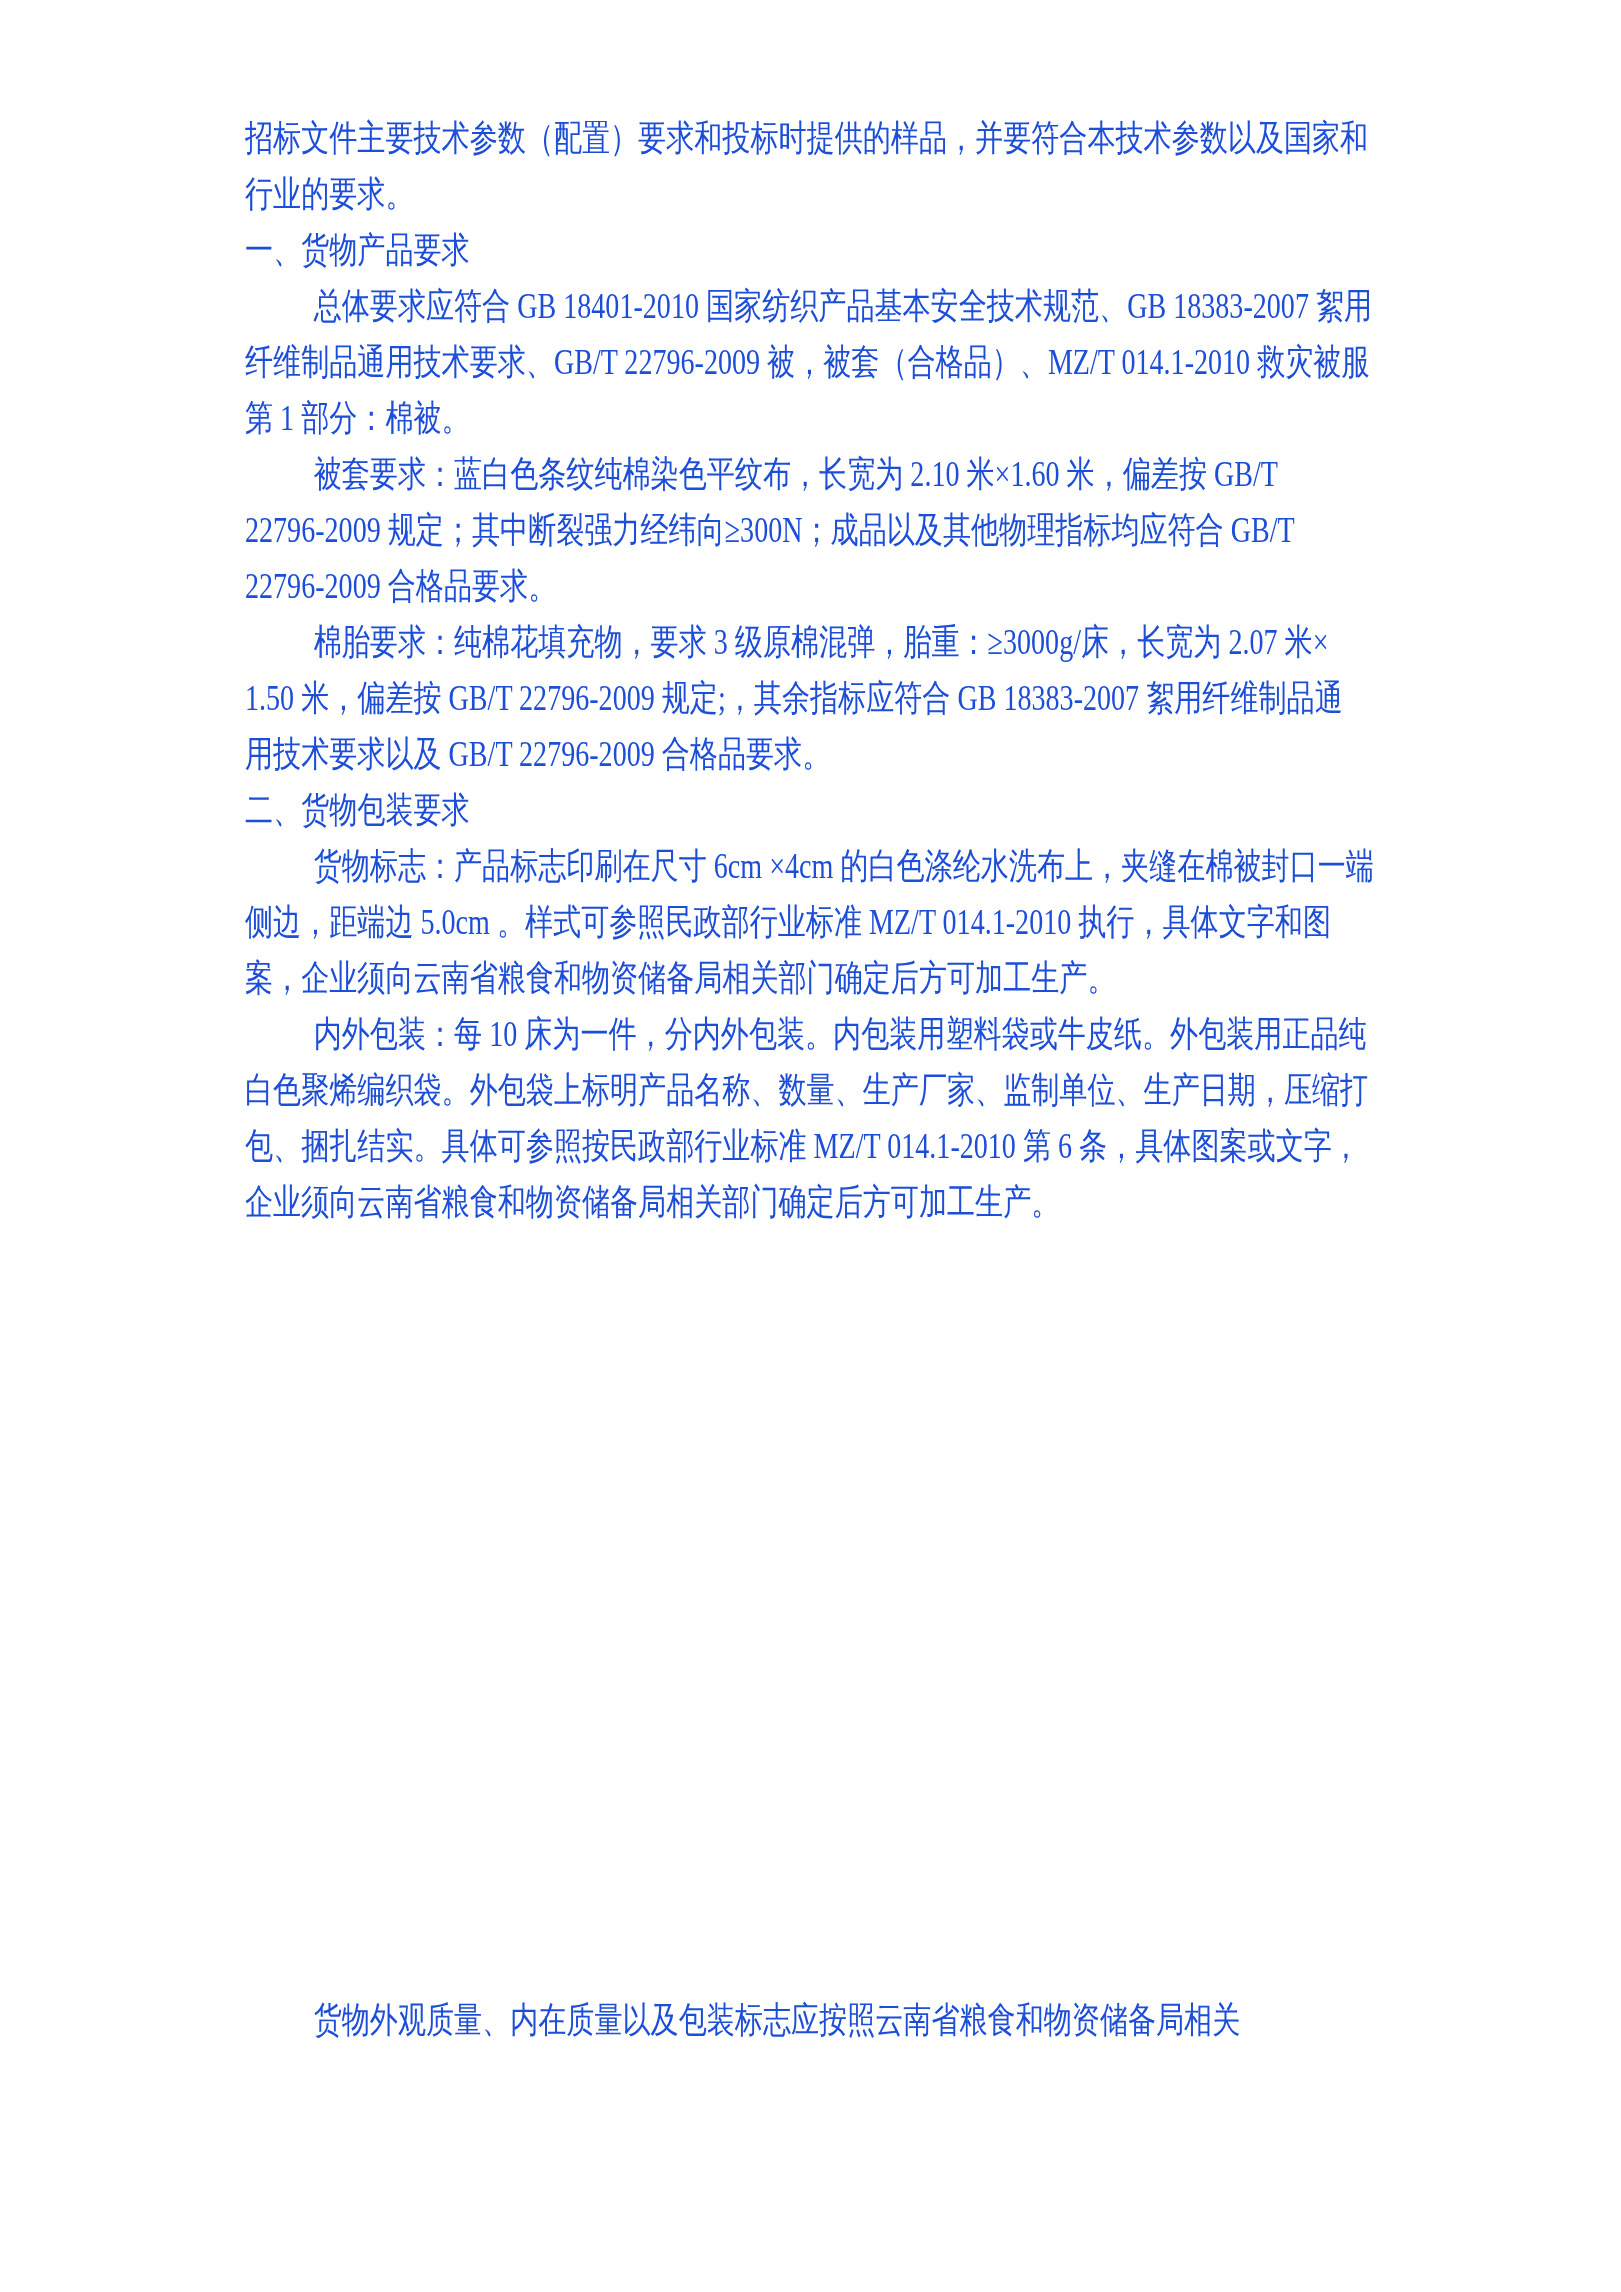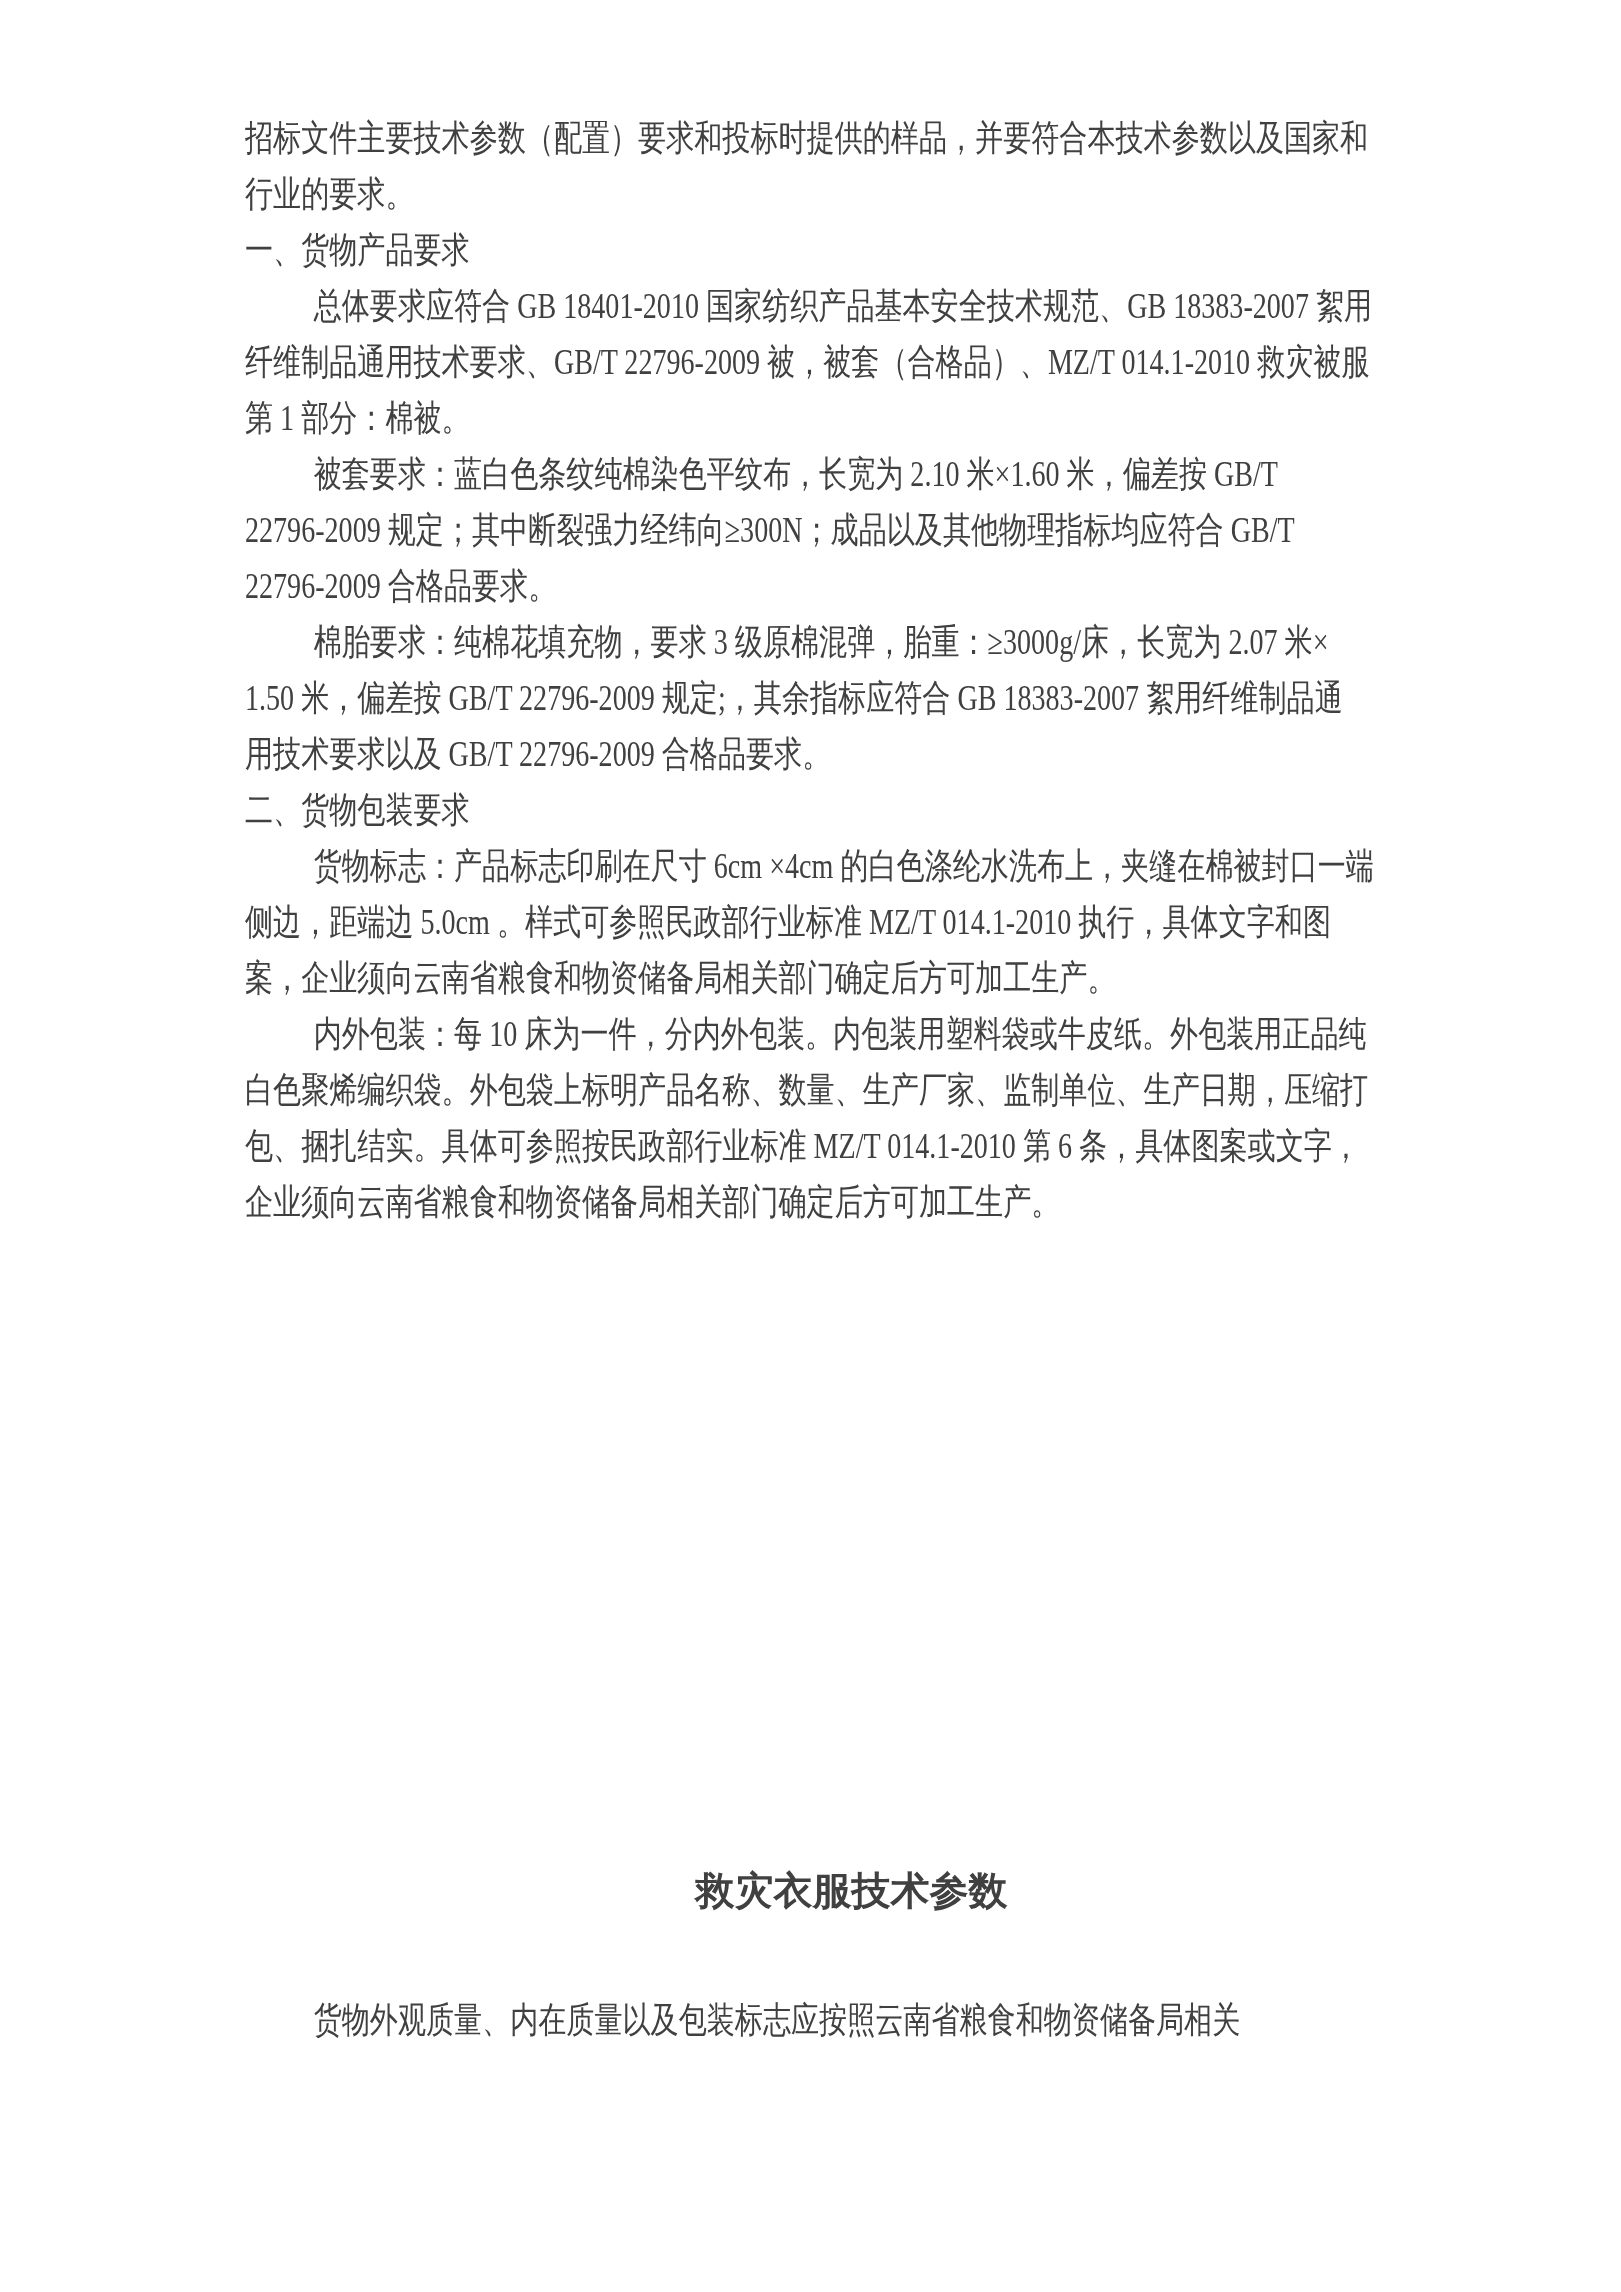--- a/index.html
+++ b/index.html
@@ -5,21 +5,21 @@
   html, body {
     margin: 0;
     padding: 0;
     background: #ffffff;
   }
   .page {
     position: relative;
     width: 1621px;
     height: 2293px;
     background: #ffffff;
-    color: #404040;
+    color: #1d4ed8;
     font-family: "Liberation Serif", "DejaVu Serif", serif;
     overflow: hidden;
   }
   
   .text-block {
     position: absolute;
     left: 245px;
     width: 1470px;
     transform: scaleX(0.78);
     transform-origin: 0 0;
@@ -67,20 +67,19 @@
     <div class="ln">二、货物包装要求</div>
     <div class="ln ind">货物标志：产品标志印刷在尺寸 6cm ×4cm 的白色涤纶水洗布上，夹缝在棉被封口一端</div>
     <div class="ln">侧边，距端边 5.0cm 。样式可参照民政部行业标准 MZ/T 014.1-2010 执行，具体文字和图</div>
     <div class="ln">案，企业须向云南省粮食和物资储备局相关部门确定后方可加工生产。</div>
     <div class="ln ind">内外包装：每 10 床为一件，分内外包装。内包装用塑料袋或牛皮纸。外包装用正品纯</div>
     <div class="ln">白色聚烯编织袋。外包袋上标明产品名称、数量、生产厂家、监制单位、生产日期，压缩打</div>
     <div class="ln">包、捆扎结实。具体可参照按民政部行业标准 MZ/T 014.1-2010 第 6 条，具体图案或文字，</div>
     <div class="ln">企业须向云南省粮食和物资储备局相关部门确定后方可加工生产。</div>
   </div>
 
-  <div class="heading">救灾衣服技术参数</div>
 
   <div class="text-block block-tail">
     <div class="ln ind">货物外观质量、内在质量以及包装标志应按照云南省粮食和物资储备局相关</div>
   </div>
 
 </div>
 
 
 </body></html>

